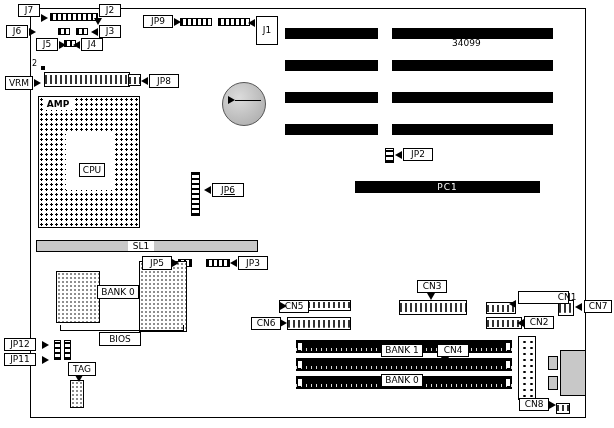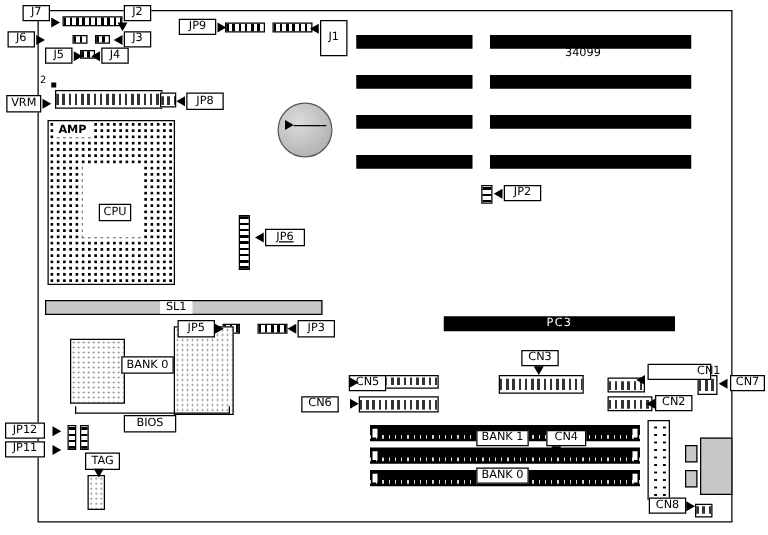--- a/index.html
+++ b/index.html
@@ -69,21 +69,21 @@
     <div class="pinh" style="left: 218px; top: 18px; width: 32px; height: 8px;"></div>
     <div class="pin2" style="left: 44px; top: 72px; width: 86px; height: 15px;"></div>
     <div class="bar" style="left: 41px; top: 66px; width: 4px; height: 4px;"></div>
     <div class="pin2" style="left: 128px; top: 74px; width: 13px; height: 12px;"></div>
     <div class="socket" style="left: 38px; top: 96px; width: 102px; height: 132px;"></div>
     <div class="whiterect" style="left: 66px; top: 132px; width: 48px; height: 58px;"></div>
     <div class="battery" style="left: 222px; top: 82px; width: 44px; height: 44px;"></div>
     <div class="hline" style="left: 235px; top: 100px; width: 26px; height: 1px;"></div>
     <div class="arr arr-right" style="left: 228px; top: 96px;"></div>
     <div class="pinv" style="left: 385px; top: 148px; width: 9px; height: 15px;"></div>
-    <div class="blacklabel" style="left: 355px; top: 253px; width: 185px; height: 12px;">PC3</div>
+    <div class="blacklabel" style="left: 355px; top: 181px; width: 185px; height: 12px;">PC1</div>
     <div class="pinv" style="left: 191px; top: 172px; width: 9px; height: 44px;"></div>
     <div class="graybar" style="left: 36px; top: 240px; width: 222px; height: 12px;"></div>
     <div class="tbox" style="left: 128px; top: 241px; width: 26px; height: 10px;">SL1</div>
     <div class="pinh" style="left: 178px; top: 259px; width: 14px; height: 8px;"></div>
     <div class="pinh" style="left: 206px; top: 259px; width: 24px; height: 8px;"></div>
     <div class="chip" style="left: 56px; top: 271px; width: 44px; height: 52px;"></div>
     <div class="chip" style="left: 139px; top: 261px; width: 48px; height: 71px;"></div>
     <div class="brace" style="left: 60px; top: 325px; width: 124px; height: 6px;"></div>
     <div class="pinv" style="left: 54px; top: 340px; width: 7px; height: 20px;"></div>
     <div class="pinv" style="left: 64px; top: 340px; width: 7px; height: 20px;"></div>
@@ -141,21 +141,21 @@
     <div class="lbl" style="left: 4px; top: 353px; width: 32px; height: 13px;">JP11</div>
     <div class="arr arr-right" style="left: 42px; top: 356px;"></div>
     <div class="lbl" style="left: 68px; top: 362px; width: 28px; height: 14px;">TAG</div>
     <div class="arr arr-down" style="left: 75px; top: 375px;"></div>
     <div class="lbl" style="left: 381px; top: 344px; width: 42px; height: 13px;">BANK 1</div>
     <div class="lbl" style="left: 437px; top: 344px; width: 32px; height: 13px;">CN4</div>
     <div class="arr arr-down" style="left: 441px; top: 357px;"></div>
     <div class="lbl" style="left: 381px; top: 374px; width: 42px; height: 13px;">BANK 0</div>
     <div class="lbl" style="left: 251px; top: 300px; width: 30px; height: 13px; margin-left: 28px;">CN5</div>
     <div class="arr arr-right" style="left: 280px; top: 302px;"></div>
-    <div class="lbl" style="left: 241px; top: 317px; width: 30px; height: 13px; text-align: right;">CN6</div>
+    <div class="lbl" style="left: 251px; top: 317px; width: 30px; height: 13px; text-align: right;">CN6</div>
     <div class="arr arr-right" style="left: 280px; top: 319px;"></div>
     <div class="lbl" style="left: 417px; top: 280px; width: 30px; height: 13px;">CN3</div>
     <div class="arr arr-down" style="left: 427px; top: 293px;"></div>
     <div class="lbl" style="left: 518px; top: 291px; width: 34px; height: 13px; padding-left: 48px;">CN1</div>
     <div class="arr arr-left" style="left: 509px; top: 300px;"></div>
     <div class="lbl" style="left: 524px; top: 316px; width: 30px; height: 13px;">CN2</div>
     <div class="arr arr-left" style="left: 517px; top: 319px;"></div>
     <div class="lbl" style="left: 584px; top: 300px; width: 28px; height: 13px;">CN7</div>
     <div class="arr arr-left" style="left: 575px; top: 303px;"></div>
     <div class="lbl" style="left: 519px; top: 398px; width: 30px; height: 13px;">CN8</div>

